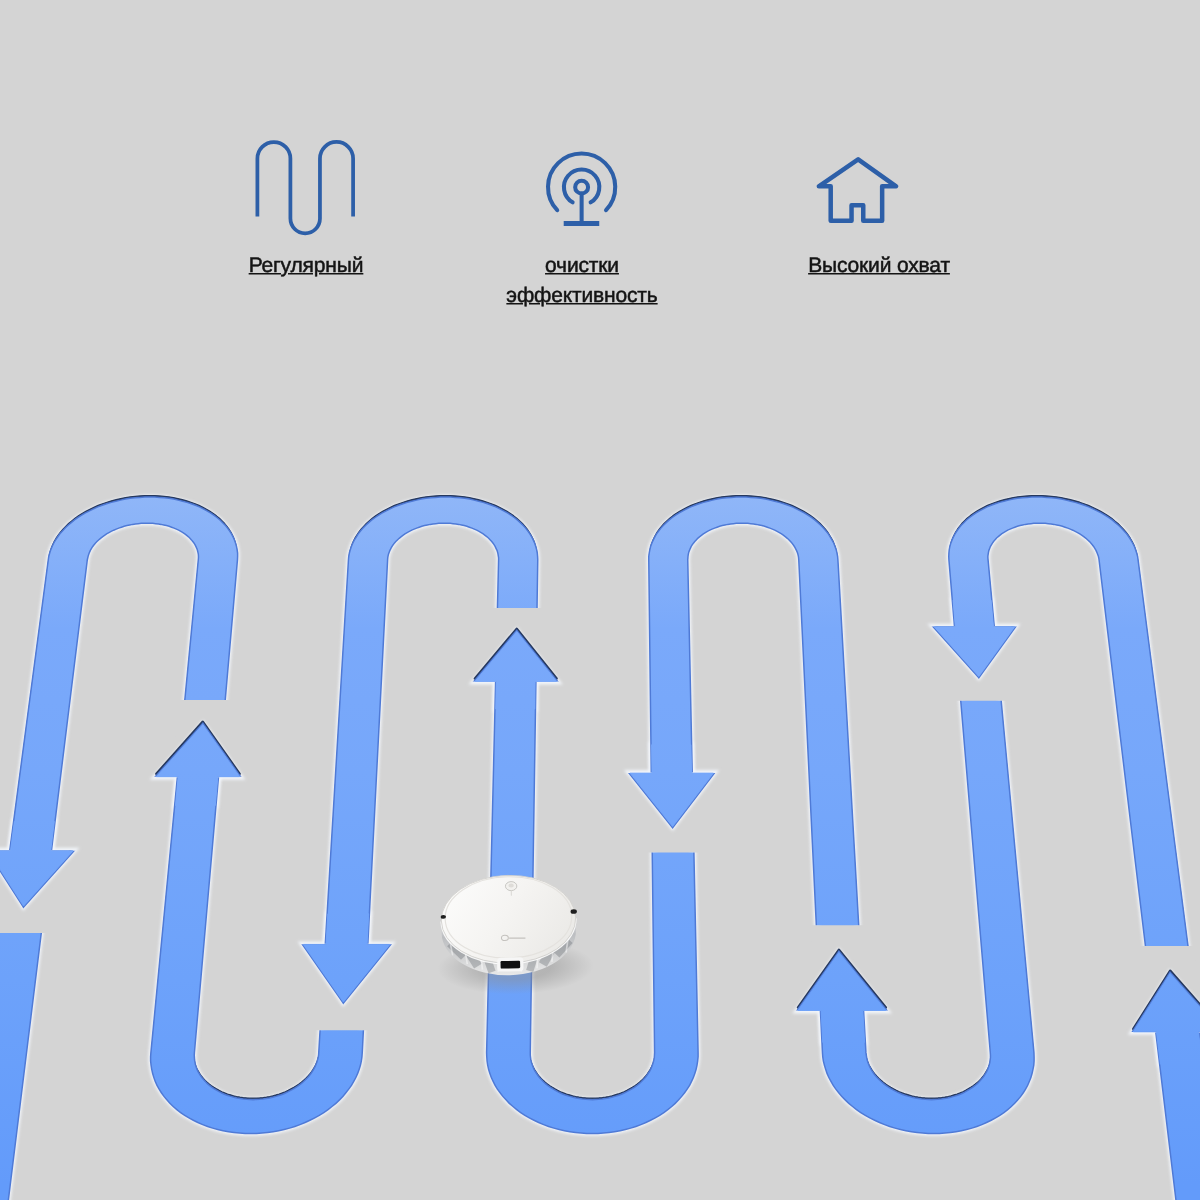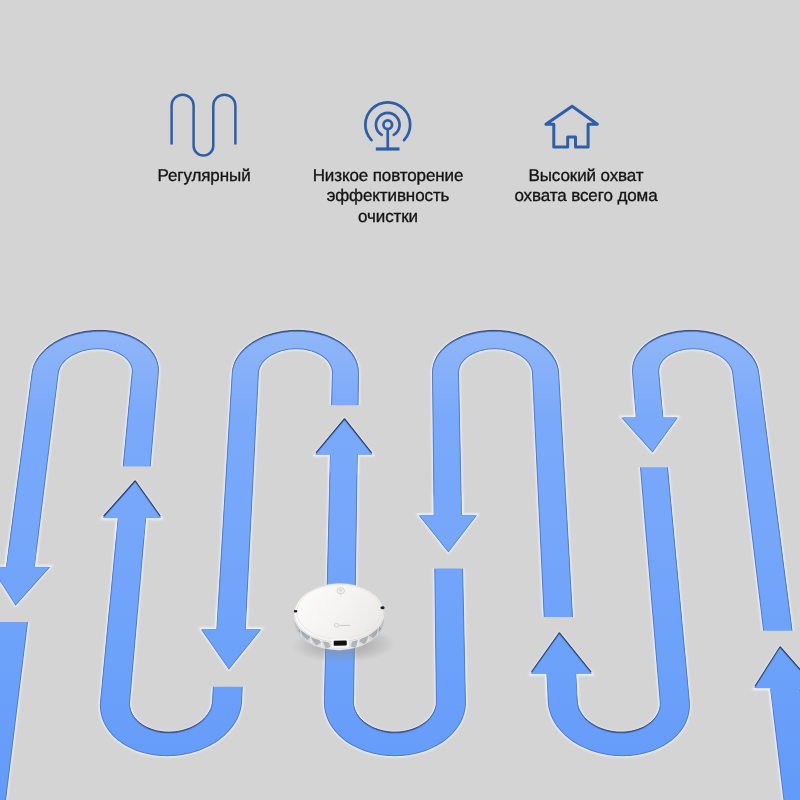--- a/index.html
+++ b/index.html
@@ -8,21 +8,21 @@
        font-family:"Liberation Sans","DejaVu Sans",sans-serif;}
   #stage{position:relative;width:800px;height:800px;background:#d4d4d4;overflow:hidden;}
   #floor{position:absolute;left:0;top:0;width:800px;height:800px;}
   .features{position:absolute;left:0;top:84px;width:800px;height:180px;}
   .feature{position:absolute;text-align:center;}
   .feat-icon{display:block;margin:0 auto;overflow:visible;position:relative;}
   .feat-text{margin-top:10px;transform:translateZ(0);opacity:0.999;}
   #f0 .feat-icon{left:-1px;top:8px;}
   #f1 .feat-icon{left:0;top:5px;}
   #f2 .feat-icon{left:-14px;top:16px;}
-  .feat-line{font-size:17px;line-height:20.35px;color:#141414;white-space:nowrap;letter-spacing:-0.1px;-webkit-text-stroke:0.33px #141414;}
+  .feat-line{font-size:14px;line-height:20.35px;color:#141414;white-space:nowrap;letter-spacing:-0.1px;text-decoration:underline;-webkit-text-stroke:0.33px #141414;}
   #f0{left:92px;top:0;width:224px;}
   #f1{left:276px;top:0;width:224px;}
   #f2{left:466px;top:0;width:240px;}
   #snakeRim{transform:translateY(-1.5px);}
   #arrowsRim{transform:translateY(-1.9px);}
   #snakeGlow,#arrowsGlow{opacity:1;}
 </style>
 </head>
 <body>
 
@@ -143,30 +143,28 @@
       <svg class="feat-icon" width="72" height="72" viewBox="0 0 72 72">
         <g fill="none" stroke="#2d5fa8" stroke-width="2.7" stroke-linecap="round">
           <path d="M19.48 51.15 A22.4 22.4 0 1 1 52.02 51.15"></path>
           <path d="M29.74 45.91 A11.8 11.8 0 1 1 41.76 45.91"></path>
           <circle cx="35.75" cy="35.75" r="4.3"></circle>
           <path d="M35.75 40.05 L35.75 59.5"></path>
         </g>
         <path d="M23.8 60 L47.5 60" stroke="#2d5fa8" stroke-width="3.2" stroke-linecap="butt" fill="none"></path>
       </svg>
       <div class="feat-text">
-        <div class="feat-line">Низкое повторение</div>
+        <div class="feat-line">очистки</div>
         <div class="feat-line">эффективность</div>
-        <div class="feat-line">очистки</div>
       </div>
     </div>
 
     <div class="feature" id="f2">
       <svg class="feat-icon" width="72" height="72" viewBox="0 0 72 72">
         <path d="M9.9 24.2 L36.1 6.2 L61.4 24.2 L52.1 24.2 L52.1 47.1 L39.5 47.1 L39.5 36.9 L31.7 36.9 L31.7 47.1 L17.8 47.1 L17.8 24.2 Z" fill="none" stroke="#2d5fa8" stroke-width="3" stroke-linejoin="round" stroke-linecap="round"></path>
       </svg>
       <div class="feat-text">
         <div class="feat-line">Высокий охват</div>
-        <div class="feat-line">охвата всего дома</div>
       </div>
     </div>
   </div>
 
 </div>
 
 </body></html>

